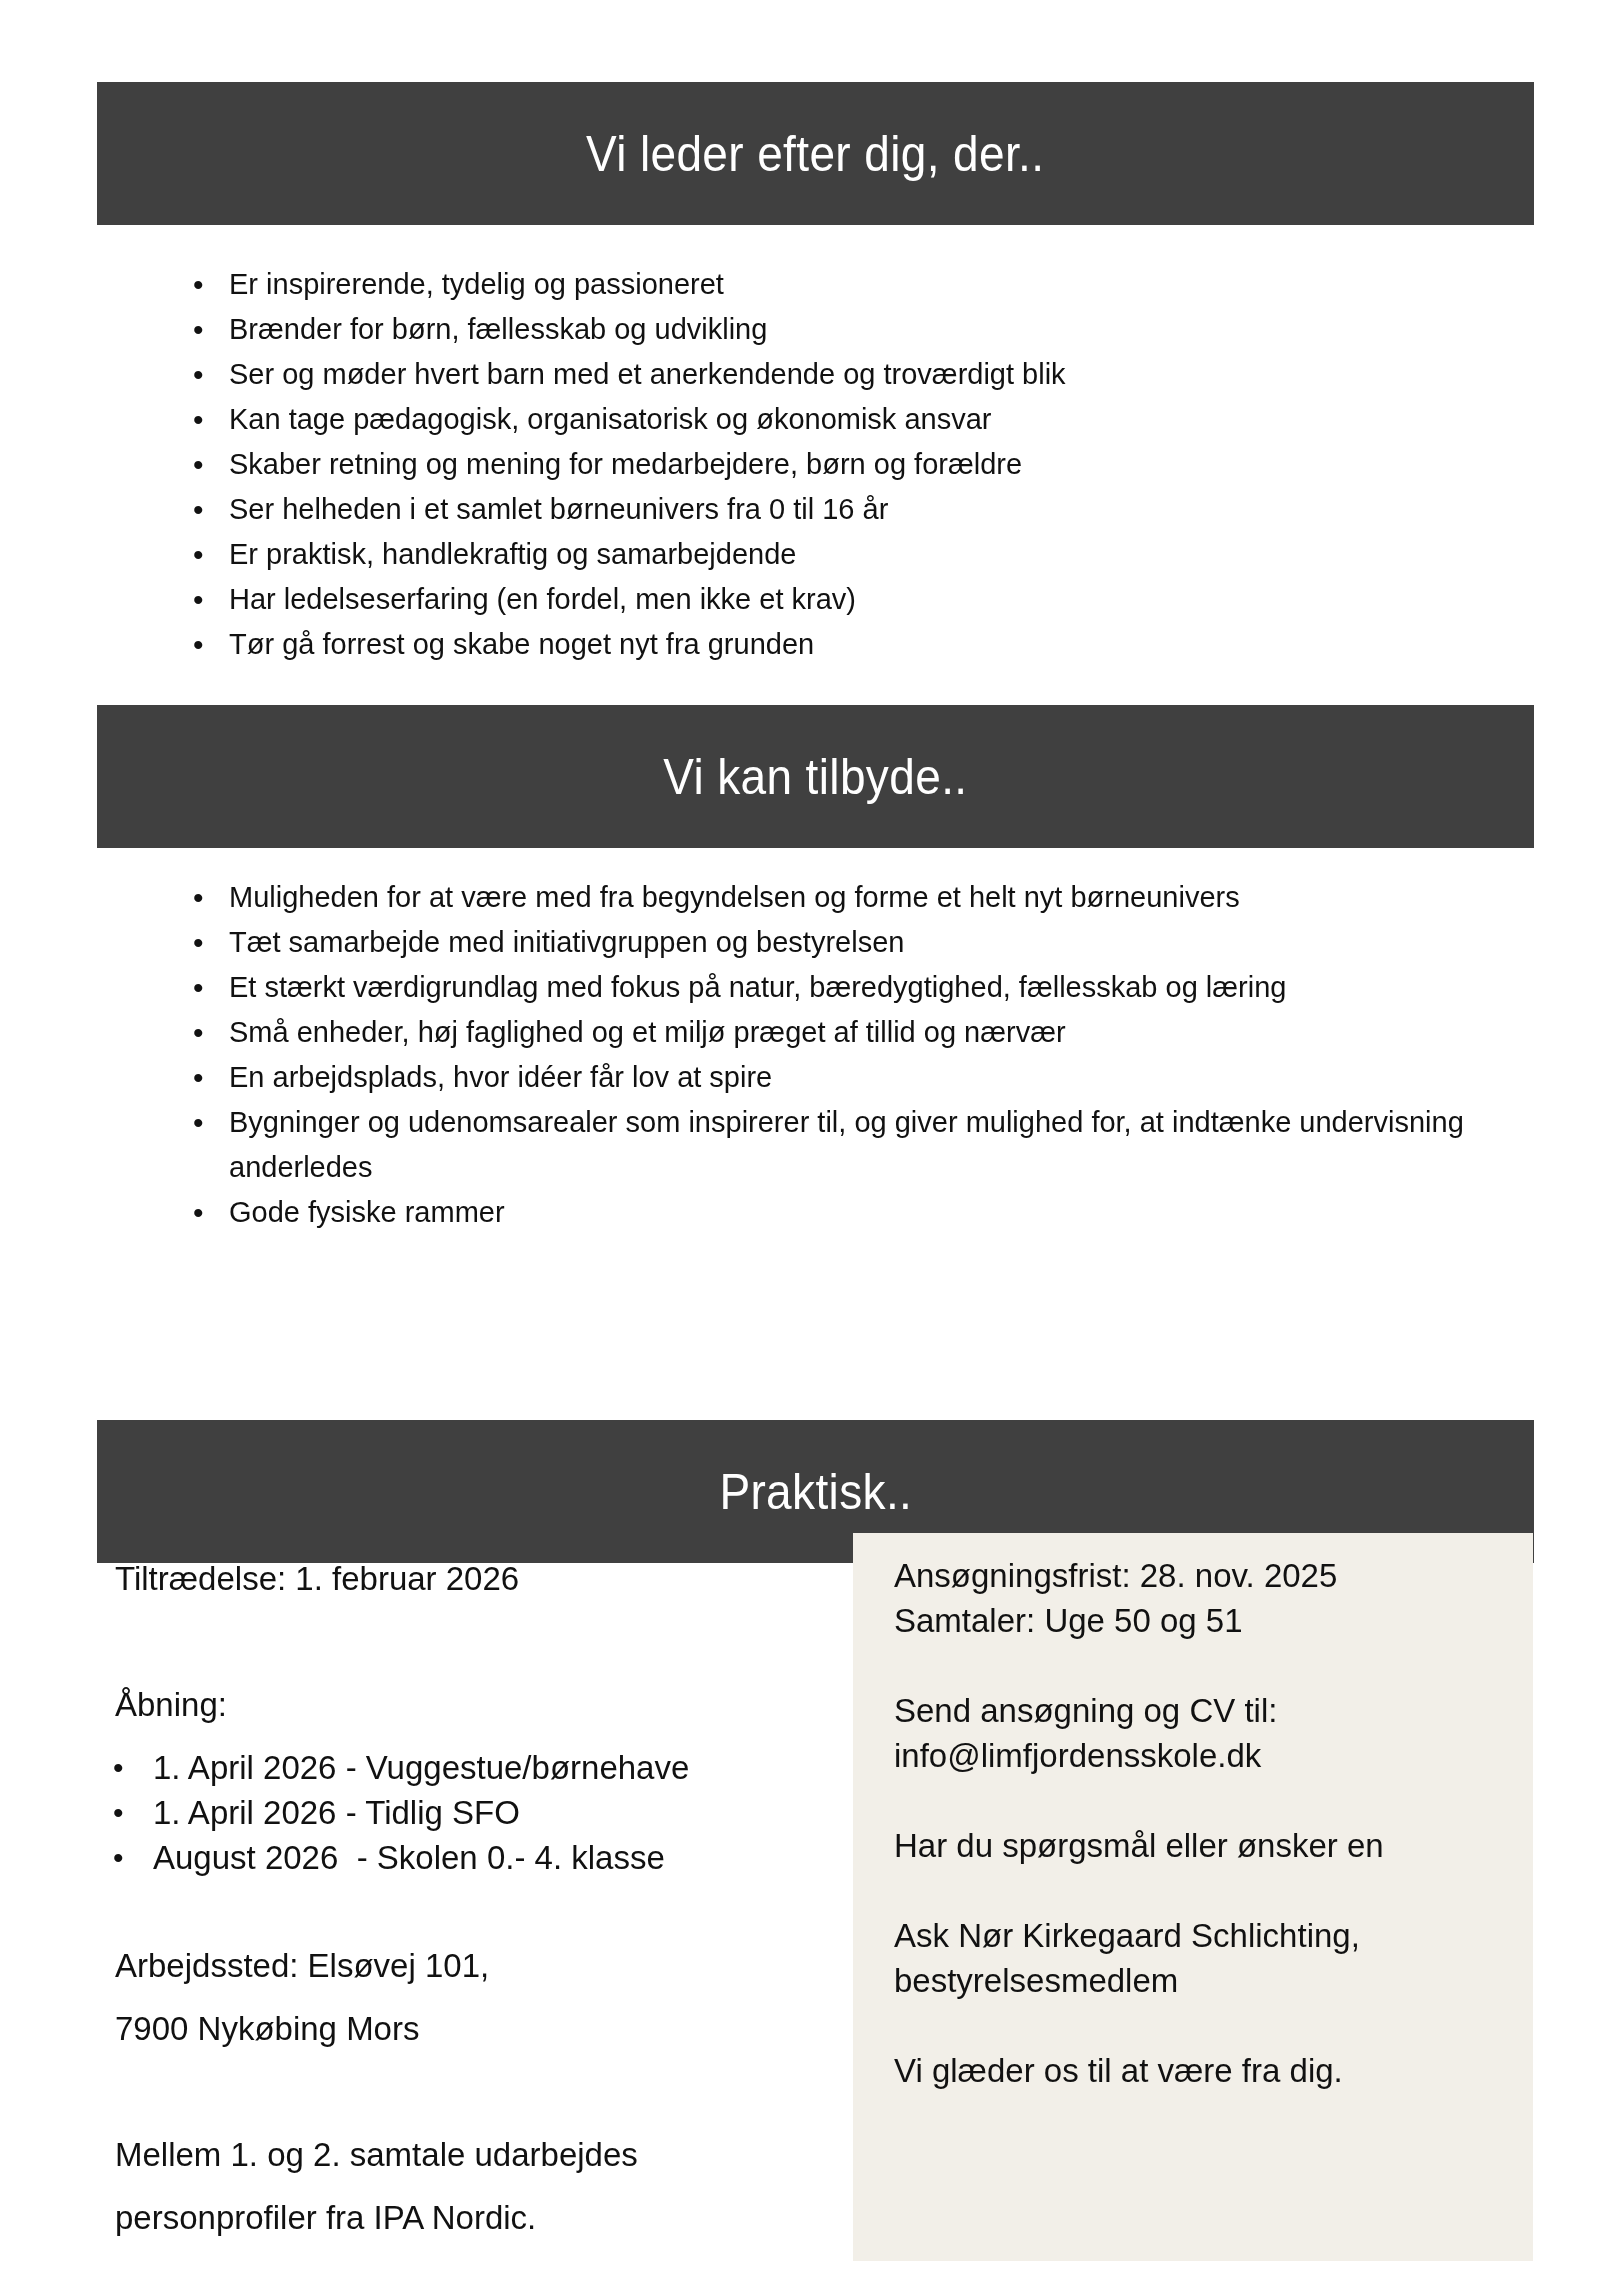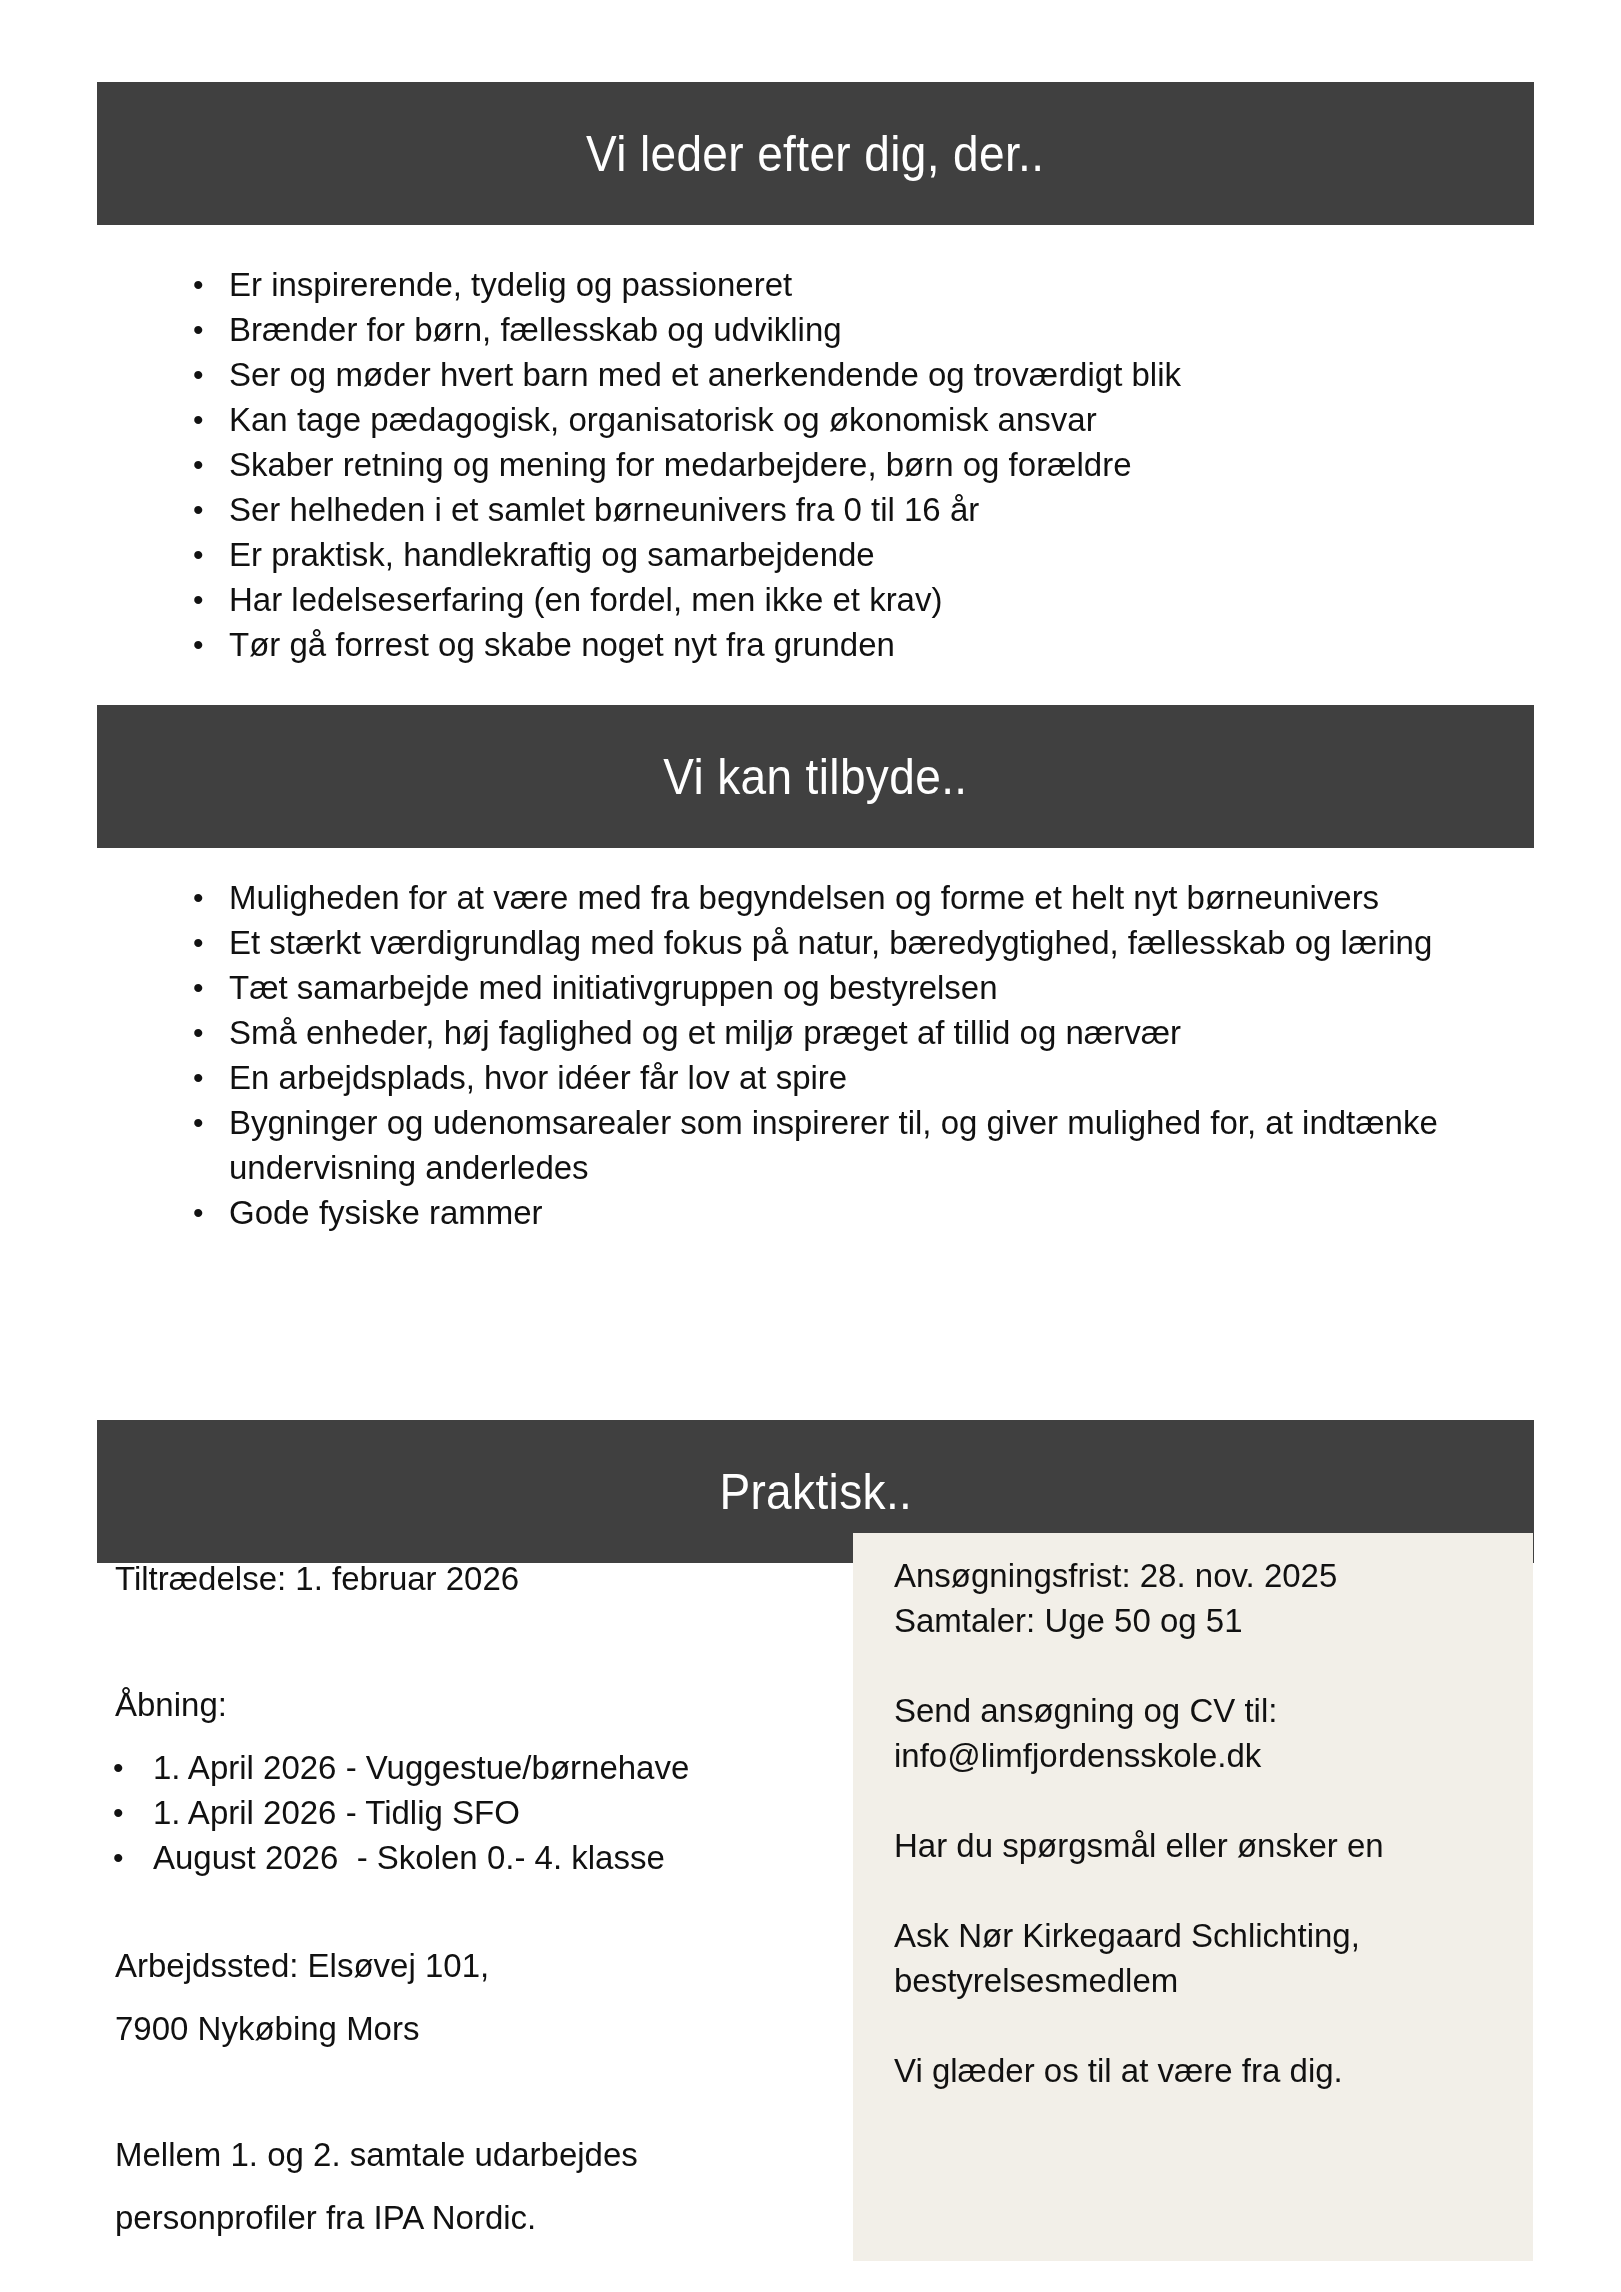--- a/index.html
+++ b/index.html
@@ -5,21 +5,21 @@
   html, body { margin: 0; padding: 0; background: #ffffff; }
   body { width: 1621px; height: 2293px; position: relative; overflow: hidden;
          font-family: "Liberation Sans", sans-serif; color: #111111; }
   .banner { position: absolute; left: 97px; width: 1437px; height: 143px;
             background: #404040; color: #ffffff; display: flex; align-items: center;
             justify-content: center; font-size: 50px; letter-spacing: 0.4px; }
   .banner span { transform: scaleX(0.92); display: inline-block; }
   #b1 { top: 82px; }
   #b2 { top: 705px; }
   #b3 { top: 1420px; }
-  ul.bul { position: absolute; margin: 0; padding: 0; list-style: none; font-size: 33px; line-height: 45px; }
+  ul.bul { position: absolute; margin: 0; padding: 0; list-style: none; font-size: 29px; line-height: 45px; }
   ul.bul li { position: relative; padding-left: 36px; }
   ul.bul li::before { content: "•"; position: absolute; left: 0; top: 0; font-size: 30px; }
   #list1 { left: 193px; top: 262px; width: 1308px; }
   #list2 { left: 193px; top: 875px; width: 1343px; }
   .col { position: absolute; font-size: 33px; line-height: 45px; }
   #left { left: 97px; top: 1538px; width: 716px; }
   #left p { margin: 18px; }
   #left .gap { height: 45px; }
   #opening-list { list-style: none; margin: 0; padding: 0; }
   #opening-list li { position: relative; padding-left: 56px; }
@@ -47,22 +47,22 @@
   <li>Har ledelseserfaring (en fordel, men ikke et krav)</li>
   <li>Tør gå forrest og skabe noget nyt fra grunden</li>
 </ul>
 
 <div class="banner" id="b2">
   <span>Vi kan tilbyde..</span>
 </div>
 
 <ul class="bul" id="list2">
   <li style="width:1155px">Muligheden for at være med fra begyndelsen og forme et helt nyt børneunivers</li>
+  <li>Tæt samarbejde med initiativgruppen og bestyrelsen</li>
   <li>Et stærkt værdigrundlag med fokus på natur, bæredygtighed, fællesskab og læring</li>
-  <li>Tæt samarbejde med initiativgruppen og bestyrelsen</li>
   <li>Små enheder, høj faglighed og et miljø præget af tillid og nærvær</li>
   <li>En arbejdsplads, hvor idéer får lov at spire</li>
   <li style="width:1272px">Bygninger og udenomsarealer som inspirerer til, og giver mulighed for, at indtænke undervisning anderledes</li>
   <li>Gode fysiske rammer</li>
 </ul>
 
 <div class="banner" id="b3">
   <span>Praktisk..</span>
 </div>
 

